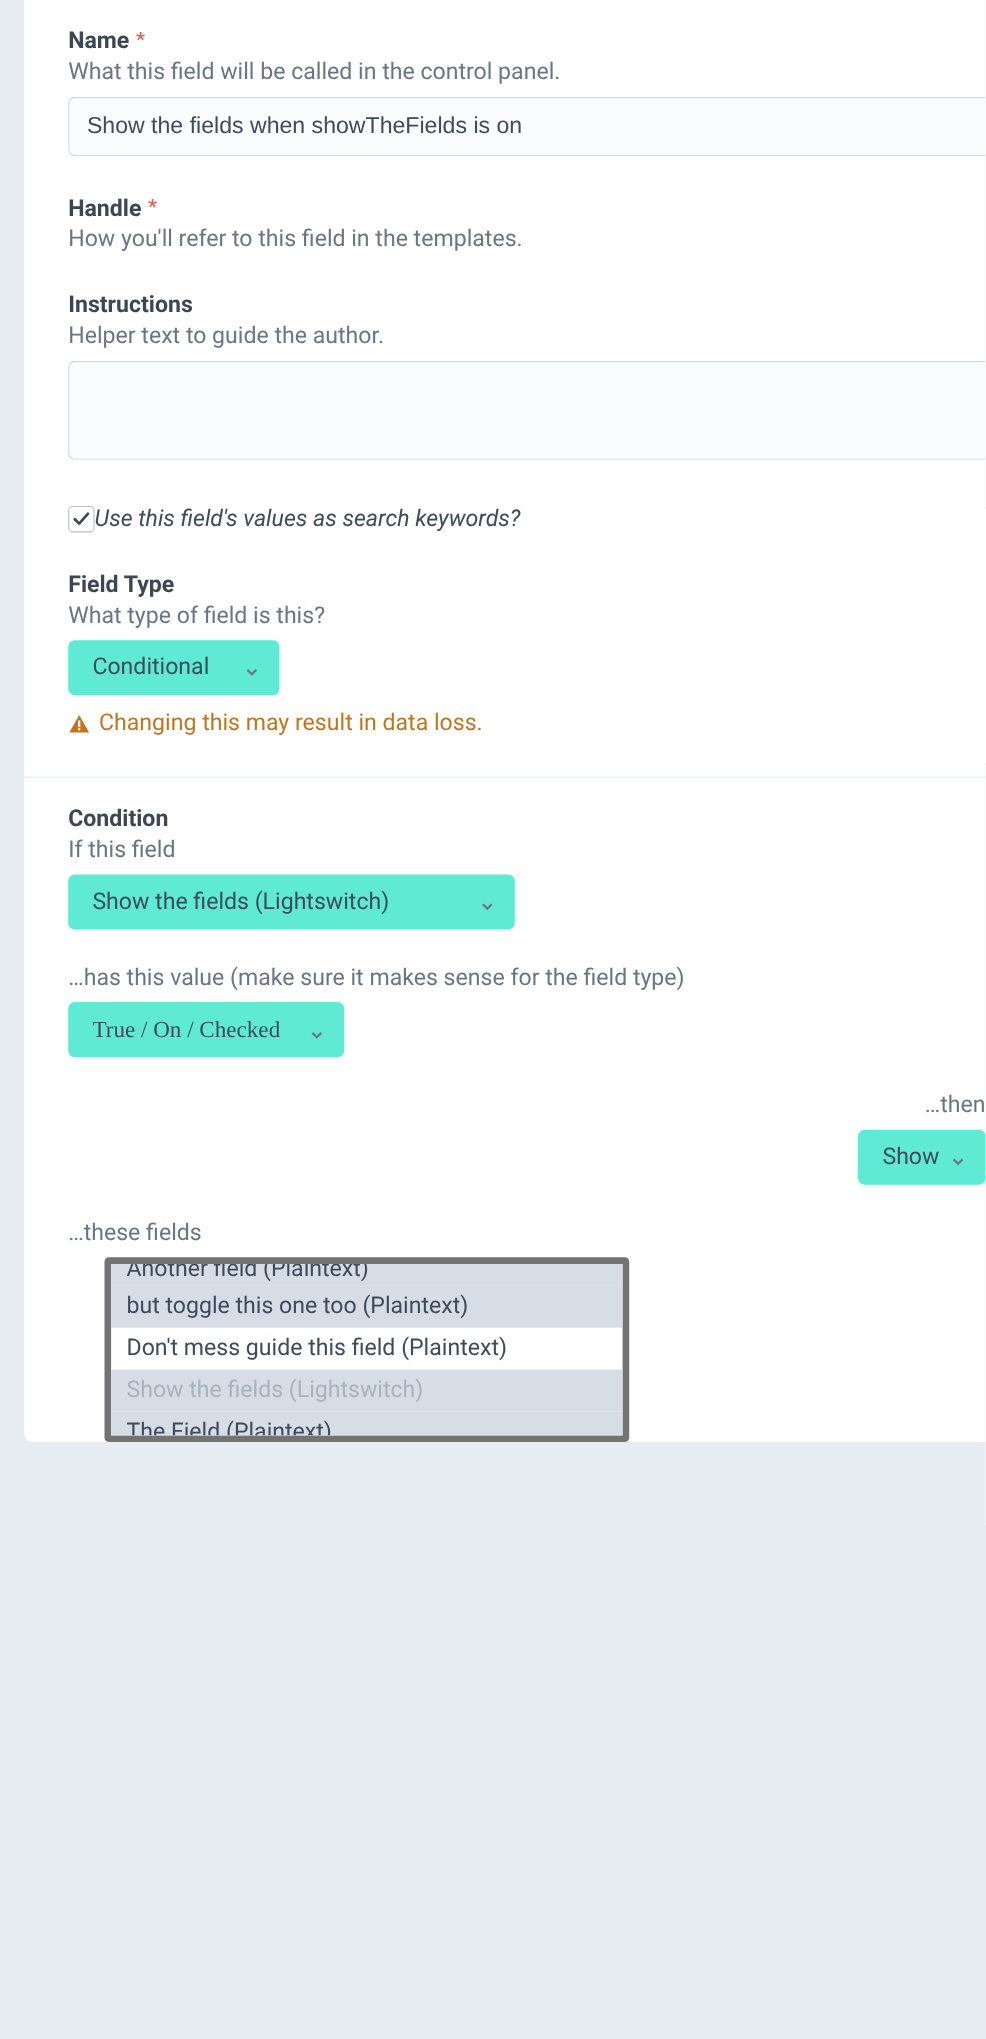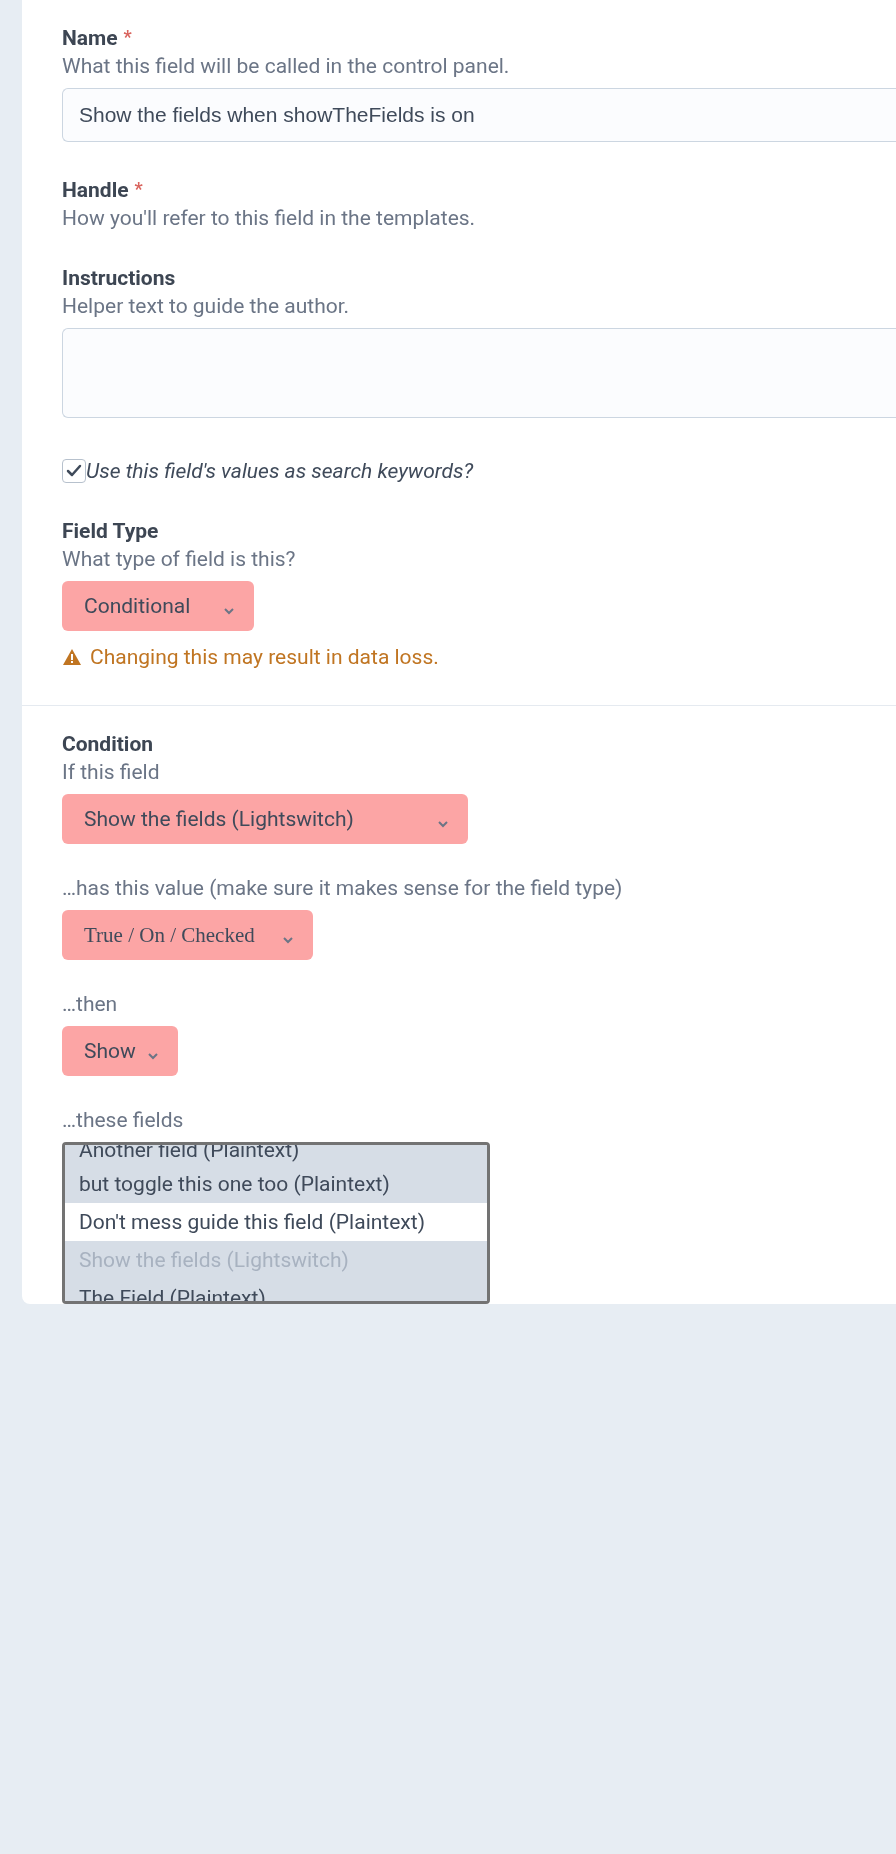--- a/index.html
+++ b/index.html
@@ -79,21 +79,21 @@
     display: inline-flex;
     align-items: center;
     justify-content: center;
     cursor: pointer;
   }
   .checkbox svg { width: 16px; height: 16px; }
   .checkbox-label { color: #3f4a5a; font-size: 21px; }
   .select {
     display: inline-flex;
     align-items: center;
-    background: #fca5a5;
+    background: #5eead4;
     border-radius: 6px;
     padding: 0 18px 0 22px;
     height: 50px;
     cursor: pointer;
     gap: 32px;
     color: #3f4a5a;
     font-size: 21px;
   }
   .chev {
     width: 14px; height: 14px;
@@ -109,26 +109,27 @@
     font-size: 21px;
   }
   .warning-icon { width: 20px; height: 20px; }
   .warning-icon svg { width: 20px; height: 20px; fill: #c07522; }
   .divider {
     border: none;
     border-top: 1px solid #e5eaf0;
     width: 100%;
   }
   .listbox {
-    border: 3px solid #737373;
+    border: 6px solid #737373;
     border-radius: 4px;
-    width: 428px;
+    width: 477px;
     overflow: hidden;
     background: #fff;
     margin-top: 4px;
+    margin-left: 33px;
   }
   .listbox .opt {
     padding: 4px 14px;
     font-size: 21px;
     color: #3f4a5a;
     cursor: pointer;
     line-height: 30px;
     white-space: nowrap;
   }
   .listbox .opt.selected { background: #d6dde6; }
@@ -226,21 +227,21 @@
     <div class="field" style="margin-bottom:32px;">
       <div class="hint">…has this value (make sure it makes sense for the field type)</div>
       <div class="select" style="gap:26px;font-family:Liberation Serif, serif;">
         <span>True / On / Checked</span>
         <span class="chev"><svg viewBox="0 0 14 14">
               <path d="M3 5 L7 9 L11 5"></path>
             </svg></span>
       </div>
     </div>
 
-    <div class="field" style="margin-bottom:32px;">
+    <div class="field" style="margin-bottom:32px;text-align:right;">
       <div class="hint">…then</div>
       <div class="select" style="gap:10px;">
         <span>Show</span>
         <span class="chev"><svg viewBox="0 0 14 14">
               <path d="M3 5 L7 9 L11 5"></path>
             </svg></span>
       </div>
     </div>
 
     <div class="field" style="margin-bottom:0;">

